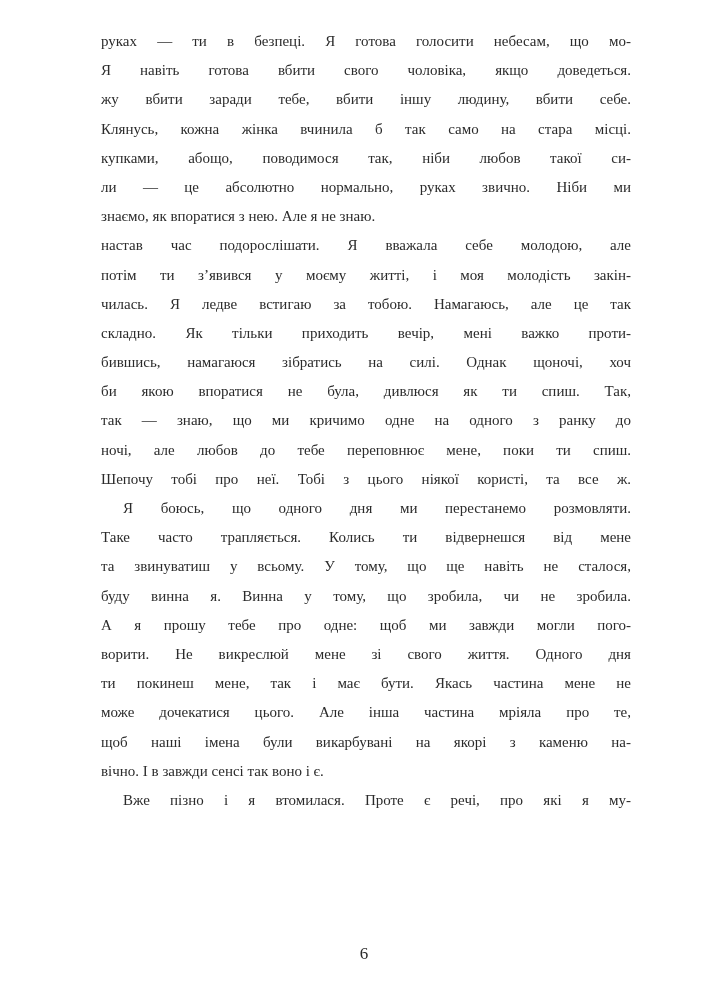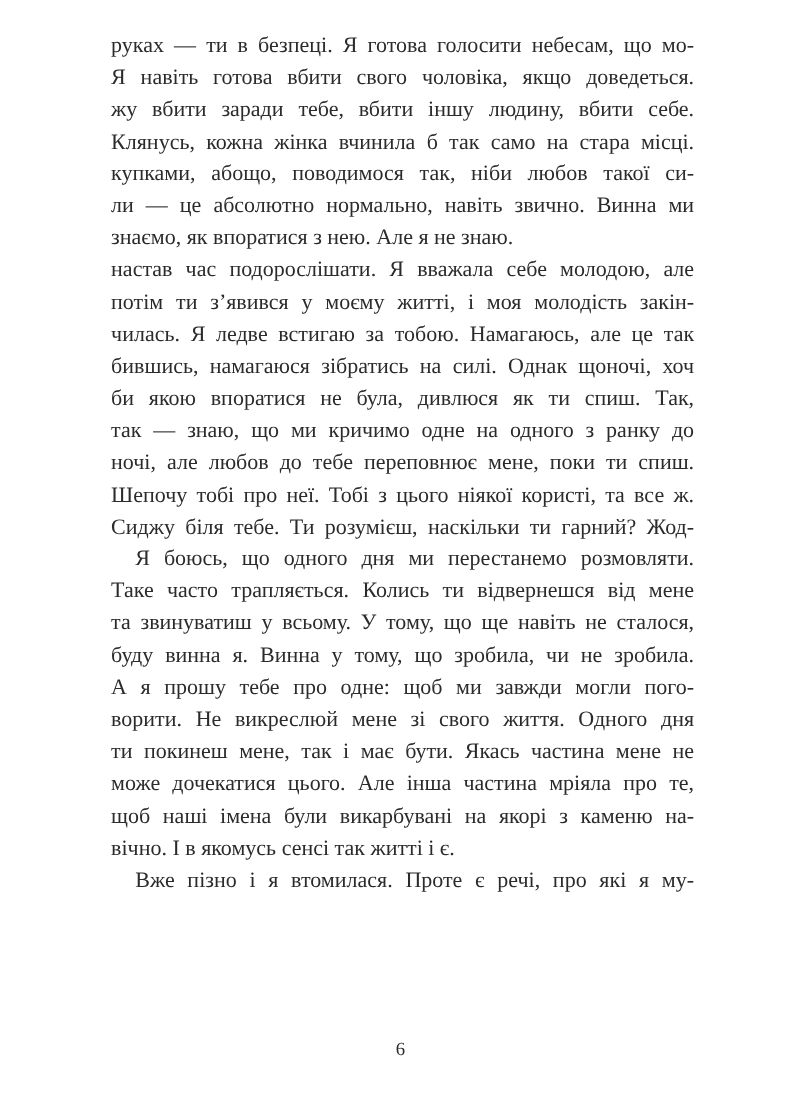--- a/index.html
+++ b/index.html
@@ -3,21 +3,21 @@
 <meta charset="utf-8">
 <style>
   html, body { margin: 0; padding: 0; background: #ffffff; }
   body { width: 728px; height: 1000px; position: relative; overflow: hidden; }
   .page {
     position: absolute;
     left: 101px;
     top: 27px;
     width: 530px;
     font-family: "Liberation Serif", "DejaVu Serif", serif;
-    font-size: 20px;
+    font-size: 15px;
     line-height: 29.2px;
     color: #2b2b2b;
   }
   .para { margin: 0; }
   .line {
     display: block;
     text-align: justify;
     text-align-last: justify;
     white-space: nowrap;
     height: 29.2px;
@@ -38,47 +38,47 @@
 <body>
 
 <div class="page">
 
   <p class="para">
     <span class="line">руках — ти в безпеці. Я готова голосити небесам, що мо-</span>
     <span class="line">Я навіть готова вбити свого чоловіка, якщо доведеться.</span>
     <span class="line">жу вбити заради тебе, вбити іншу людину, вбити себе.</span>
     <span class="line">Клянусь, кожна жінка вчинила б так само на стара місці.</span>
     <span class="line">купками, абощо, поводимося так, ніби любов такої си-</span>
-    <span class="line">ли — це абсолютно нормально, навіть звично. Винна ми</span>
+    <span class="line">ли — це абсолютно нормально, руках звично. Ніби ми</span>
     <span class="line last">знаємо, як впоратися з нею. Але я не знаю.</span>
   </p>
 
   <p class="para">
     <span class="line">настав час подорослішати. Я вважала себе молодою, але</span>
     <span class="line">потім ти з’явився у моєму житті, і моя молодість закін-</span>
     <span class="line">чилась. Я ледве встигаю за тобою. Намагаюсь, але це так</span>
+    <span class="line">складно. Як тільки приходить вечір, мені важко проти-</span>
     <span class="line">бившись, намагаюся зібратись на силі. Однак щоночі, хоч</span>
     <span class="line">би якою впоратися не була, дивлюся як ти спиш. Так,</span>
     <span class="line">так — знаю, що ми кричимо одне на одного з ранку до</span>
     <span class="line">ночі, але любов до тебе переповнює мене, поки ти спиш.</span>
     <span class="line">Шепочу тобі про неї. Тобі з цього ніякої користі, та все ж.</span>
-    <span class="line">Сиджу біля тебе. Ти розумієш, наскільки ти гарний? Жод-</span>
   </p>
 
   <p class="para">
     <span class="line indent">Я боюсь, що одного дня ми перестанемо розмовляти.</span>
     <span class="line">Таке часто трапляється. Колись ти відвернешся від мене</span>
     <span class="line">та звинуватиш у всьому. У тому, що ще навіть не сталося,</span>
     <span class="line">буду винна я. Винна у тому, що зробила, чи не зробила.</span>
     <span class="line">А я прошу тебе про одне: щоб ми завжди могли пого-</span>
     <span class="line">ворити. Не викреслюй мене зі свого життя. Одного дня</span>
     <span class="line">ти покинеш мене, так і має бути. Якась частина мене не</span>
     <span class="line">може дочекатися цього. Але інша частина мріяла про те,</span>
     <span class="line">щоб наші імена були викарбувані на якорі з каменю на-</span>
-    <span class="line last">вічно. І в якомусь сенсі так житті і є.</span>
+    <span class="line last">вічно. І в завжди сенсі так воно і є.</span>
   </p>
 
   <p class="para">
     <span class="line indent">Вже пізно і я втомилася. Проте є речі, про які я му-</span>
   </p>
 </div>
 
 <div class="page-number">6</div>
 
 </body></html>

